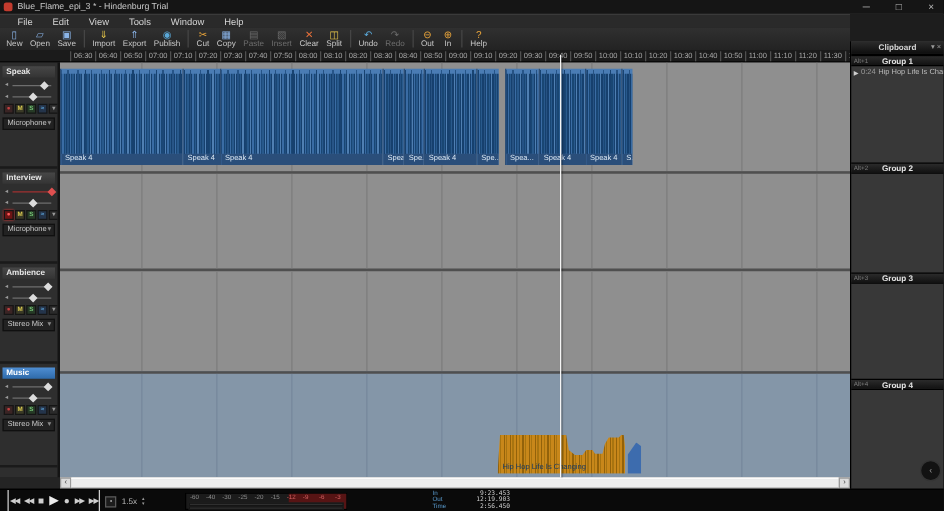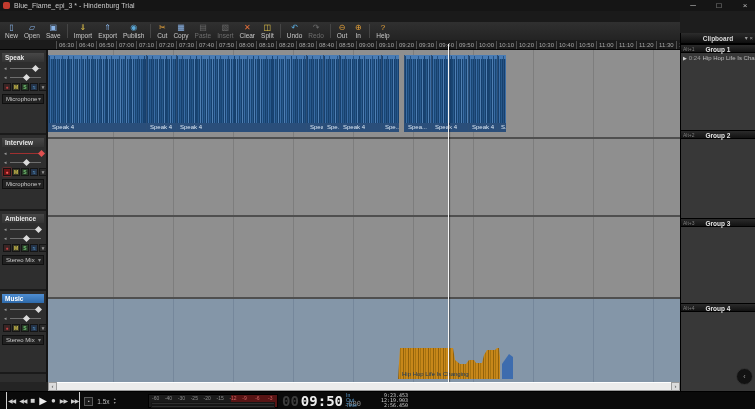--- a/index.html
+++ b/index.html
@@ -143,20 +143,28 @@
   <div class="titlebar">
     <div class="app-icon"></div>
     <div class="title-text">Blue_Flame_epi_3 * - Hindenburg Trial</div>
     <div class="win-controls">
       <div class="win-btn">─</div>
       <div class="win-btn">□</div>
       <div class="win-btn">×</div>
     </div>
   </div>
 
+  <div class="menubar" id="menubar">
+      <span class="menu-item">File</span>
+      <span class="menu-item">Edit</span>
+      <span class="menu-item">View</span>
+      <span class="menu-item">Tools</span>
+      <span class="menu-item">Window</span>
+      <span class="menu-item">Help</span>
+    </div>
 
   <div class="toolbar" id="toolbar">
       <div class="tb-group">
         <div class="tb-item">
           <span class="tb-ico" style="color: rgb(138, 180, 232);">▯</span>
           <span class="tb-label">New</span>
         </div>
         <div class="tb-item">
           <span class="tb-ico" style="color: rgb(138, 180, 232);">▱</span>
           <span class="tb-label">Open</span>
@@ -547,25 +555,20 @@
           <span style="left: 54.6px;">-20</span>
           <span style="left: 67.5px;">-15</span>
           <span class="red" style="left: 80.4px;">-12</span>
           <span class="red" style="left: 93.3px;">-9</span>
           <span class="red" style="left: 106.2px;">-6</span>
           <span class="red" style="left: 119.1px;">-3</span>
         </div>
       <div class="meter-bar" style="top:7px"></div>
       <div class="meter-bar" style="top:10px"></div>
     </div>
-    <div class="time-display">
-      <span class="td-hours">00</span>
-      <span class="td-main">09:50</span>
-      <span class="td-ms">.800</span>
-    </div>
     <div class="markers" id="markers">
         <div class="marker-row">
           <span class="ml">In</span>
           <span class="mv">9:23.453</span>
         </div>
         <div class="marker-row">
           <span class="ml">Out</span>
           <span class="mv">12:19.903</span>
         </div>
         <div class="marker-row">

